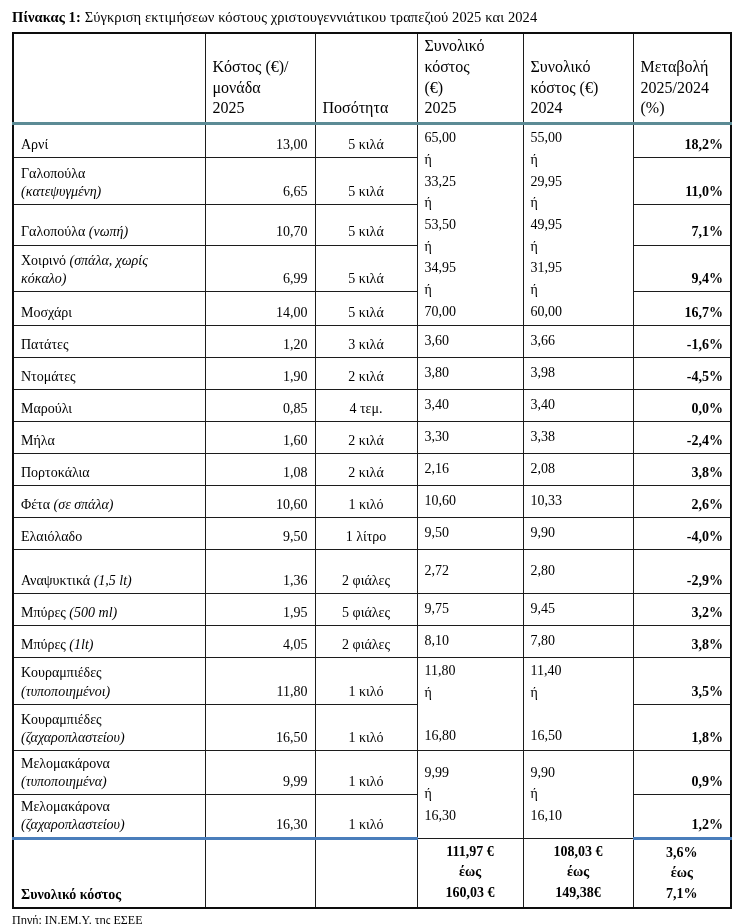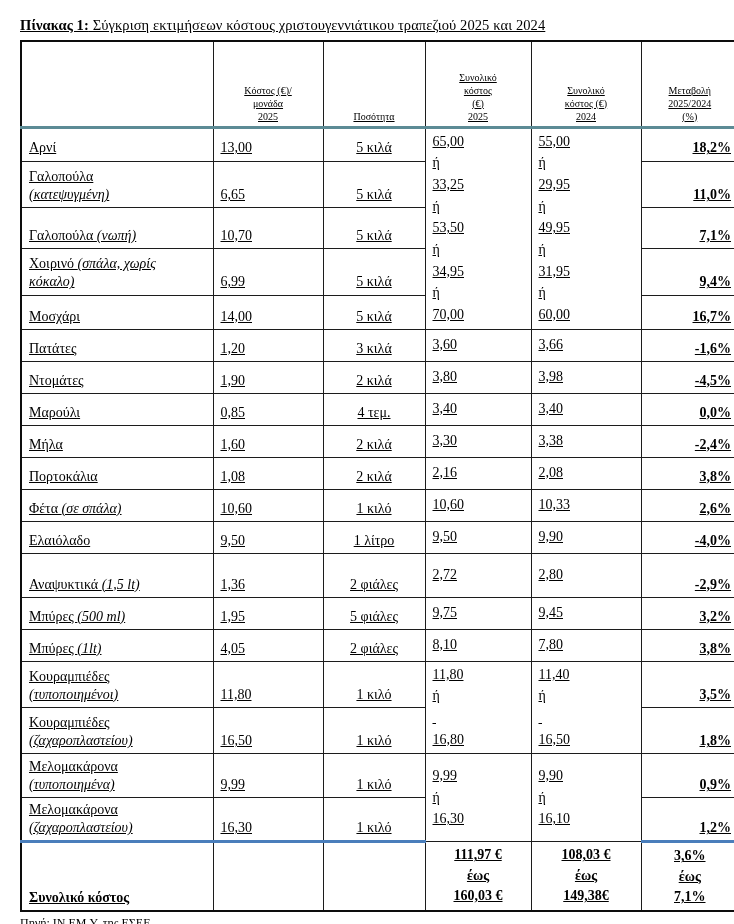--- a/index.html
+++ b/index.html
@@ -13,22 +13,21 @@
     height: 924px;
     font-family: "Liberation Serif", "DejaVu Serif", serif;
     color: #000000;
     overflow: hidden;
   }
   .page {
     width: 734px;
     height: 924px;
     position: relative;
     box-sizing: border-box;
-    padding: 12px;
-    text-decoration: underline;
+    padding: 4px;
   }
 
   
   .caption {
     font-size: 14.5px;
     line-height: 1.45;
     padding: 3px 6px 4px 8px;
     white-space: nowrap;
     letter-spacing: 0.1px;
   }
@@ -63,41 +62,41 @@
     box-sizing: border-box;
   }
 
   
   table.cost {
     border: 2px solid #0d0d0d;
   }
 
   
   thead th {
-    text-align: center;
+    text-align: left;
     vertical-align: bottom;
-    font-size: 10px;
+    font-size: 16px;
     padding-bottom: 3px;
     border-bottom: 3px solid #5c8b95 !important;
     height: 86px;
   }
   thead th.h-blank { border-bottom: 3px solid #5c8b95 !important; }
   thead th .hl { display: block; }
 
   
   tbody td.item {
     text-align: left;
     vertical-align: bottom;
     padding-left: 7px;
   }
   tbody td.item .it-main { }
   tbody td.item .it-sub  { font-style: italic; }
   tbody td.item .it-inline-it { font-style: italic; }
 
-  tbody td.num     { text-align: left; vertical-align: bottom; }
+  tbody td.num     { text-align: right; vertical-align: bottom; }
   tbody td.qty     { text-align: center; vertical-align: bottom; }
   tbody td.tot     { text-align: left; vertical-align: middle; }
   tbody td.chg     { text-align: right;  vertical-align: bottom; font-weight: bold; }
 
   td.tot .orline { display: block; line-height: 1.55; }
 
   
   td.tot, th.t-25, th.t-24 { border-left: 2px solid #1c1c1c; border-right: 2px solid #1c1c1c; }
 
   

